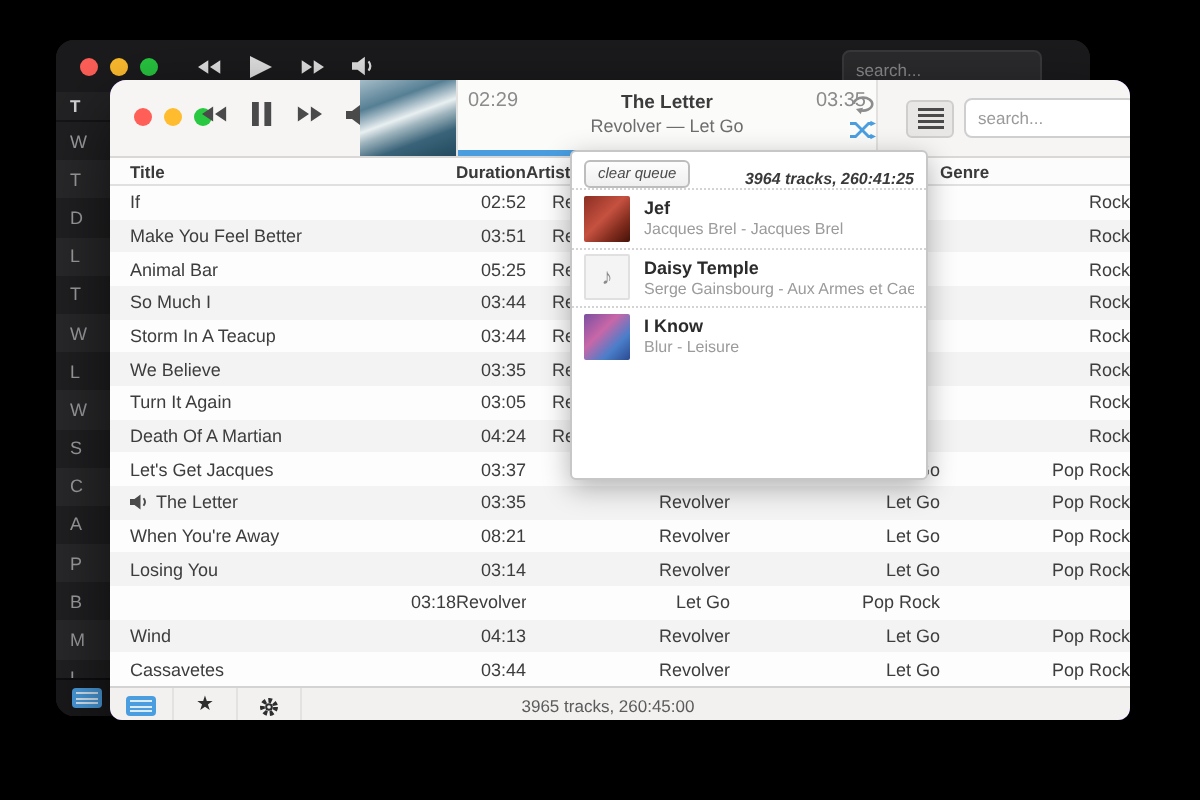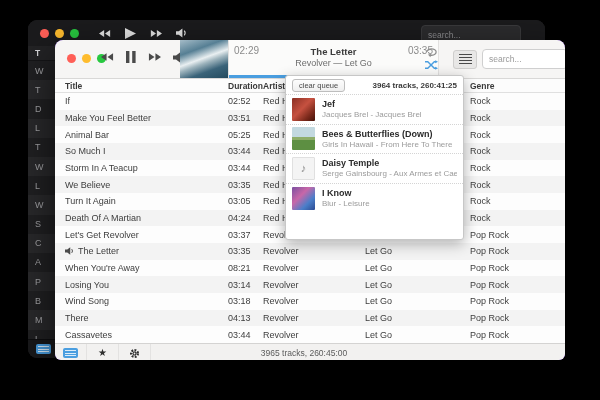--- a/index.html
+++ b/index.html
@@ -56,40 +56,40 @@
         background:repeating-linear-gradient(#4a4a4a 0 1.4px,transparent 1.4px 3px);}
   .fsearch{position:absolute;left:427px;top:9px;width:72px;height:18px;border:1px solid #cfcfcf;
         border-radius:4px;background:#fff;font-size:8.5px;color:#444;padding:0 6px;outline:none;
         font-family:inherit;}
   .fsearch::placeholder{color:#9a9a9a;}
 
   
   .thead{height:13px;display:grid;grid-template-columns:163px 35px 102px 105px auto;
         align-items:center;padding-left:10px;background:#fcfcfc;border-bottom:1px solid #e0e0e0;
         font-size:8.5px;font-weight:bold;color:#3a3a3a;}
-  .tbody{height:250px;overflow:hidden;}
+  .tbody{height:250px;overflow:hidden;text-align:right;}
   .trow{height:16.66px;display:grid;grid-template-columns:163px 35px 102px 105px auto;
         align-items:center;padding-left:10px;font-size:9px;color:#3d3d3d;background:#fdfdfd;}
   .trow.alt{background:#f3f3f3;}
   .cell{white-space:nowrap;overflow:hidden;}
   .titlecell{display:flex;align-items:center;gap:4px;}
   .speaker{flex:0 0 auto;display:inline-block;}
 
   .ffooter{height:18px;background:#f2f1f0;border-top:1px solid #d4d3d2;position:relative;
         display:flex;align-items:center;}
   .ffooter .ftools{display:flex;align-items:center;gap:0;height:100%;}
   .ftool{width:31px;height:100%;display:flex;align-items:center;justify-content:center;border-right:1px solid #e3e2e1;}
   .ftool.first{border-left:none;}
   .star-glyph{font-size:10px;color:#2e2e2e;line-height:1;}
   .fstatus{position:absolute;left:0;right:12px;text-align:center;font-size:8.5px;color:#5b5b5b;pointer-events:none;}
 
   
   .qpopup{position:absolute;left:230px;top:35px;width:177px;height:163px;background:#fff;
         border:1px solid #c7c7c7;border-radius:3px;box-shadow:0 4px 14px rgba(0,0,0,.3);z-index:5;}
-  .qhead{height:17px;display:flex;align-items:center;justify-content:space-between;padding:1px 6px 0 6px;}
+  .qhead{height:17px;display:flex;align-items:flex-end;justify-content:space-between;padding:1px 6px 0 6px;font-style:italic;}
   .qclear{font-size:7.5px;color:#4a4a4a;border:1px solid #bdbdbd;border-radius:3px;
         background:linear-gradient(#fdfdfd,#efefef);padding:1px 6px;line-height:1.3;}
   .qsummary{font-size:8px;color:#3a3a3a;font-weight:bold;}
   .qitem{height:28.6px;display:flex;align-items:center;padding:0 6px;border-top:1px dotted #d4d4d4;}
   .qart{width:23px;height:23px;flex:0 0 auto;margin-right:7px;border-radius:1px;
         display:flex;align-items:center;justify-content:center;}
   .qtext{min-width:0;}
   .qtitle{font-size:9px;font-weight:bold;color:#2b2b2b;white-space:nowrap;overflow:hidden;}
   .qsub{font-size:8px;color:#9b9b9b;white-space:nowrap;overflow:hidden;margin-top:1px;}
   .qnote{font-size:11px;color:#8a8a8a;}
@@ -286,21 +286,21 @@
           <span class="cell titlecell">
             <span>Death Of A Martian</span>
           </span>
           <span class="cell">04:24</span>
           <span class="cell">Red Hot Chili Peppers</span>
           <span class="cell"></span>
           <span class="cell">Rock</span>
         </div>
         <div class="trow">
           <span class="cell titlecell">
-            <span>Let's Get Revolver</span>
+            <span>Let's Get Jacques</span>
           </span>
           <span class="cell">03:37</span>
           <span class="cell">Revolver</span>
           <span class="cell">Let Go</span>
           <span class="cell">Pop Rock</span>
         </div>
         <div class="trow alt">
           <span class="cell titlecell">
             <svg class="speaker" width="9" height="8" viewBox="0 0 12 10">
               <path fill="#4a4a4a" d="M0 3 h3 l4-3 v10 l-4-3 h-3 z"></path>
@@ -325,31 +325,28 @@
         <div class="trow alt">
           <span class="cell titlecell">
             <span>Losing You</span>
           </span>
           <span class="cell">03:14</span>
           <span class="cell">Revolver</span>
           <span class="cell">Let Go</span>
           <span class="cell">Pop Rock</span>
         </div>
         <div class="trow">
-          <span class="cell titlecell">
-            <span>Wind Song</span>
-          </span>
           <span class="cell">03:18</span>
           <span class="cell">Revolver</span>
           <span class="cell">Let Go</span>
           <span class="cell">Pop Rock</span>
         </div>
         <div class="trow alt">
           <span class="cell titlecell">
-            <span>There</span>
+            <span>Wind</span>
           </span>
           <span class="cell">04:13</span>
           <span class="cell">Revolver</span>
           <span class="cell">Let Go</span>
           <span class="cell">Pop Rock</span>
         </div>
         <div class="trow">
           <span class="cell titlecell">
             <span>Cassavetes</span>
           </span>
@@ -387,27 +384,20 @@
       <div class="qhead">
         <span class="qclear">clear queue</span>
         <span class="qsummary">3964 tracks, 260:41:25</span>
       </div>
       <div id="queue-items">
           <div class="qitem">
             <span class="qart art-jef"></span>
             <span class="qtext">
               <div class="qtitle">Jef</div>
               <div class="qsub">Jacques Brel - Jacques Brel</div>
-            </span>
-          </div>
-          <div class="qitem">
-            <span class="qart art-bees"></span>
-            <span class="qtext">
-              <div class="qtitle">Bees &amp; Butterflies (Down)</div>
-              <div class="qsub">Girls In Hawaii - From Here To There</div>
             </span>
           </div>
           <div class="qitem">
             <span class="qart art-daisy">
               <span class="qnote">♪</span>
             </span>
             <span class="qtext">
               <div class="qtitle">Daisy Temple</div>
               <div class="qsub">Serge Gainsbourg - Aux Armes et Caete...</div>
             </span>

